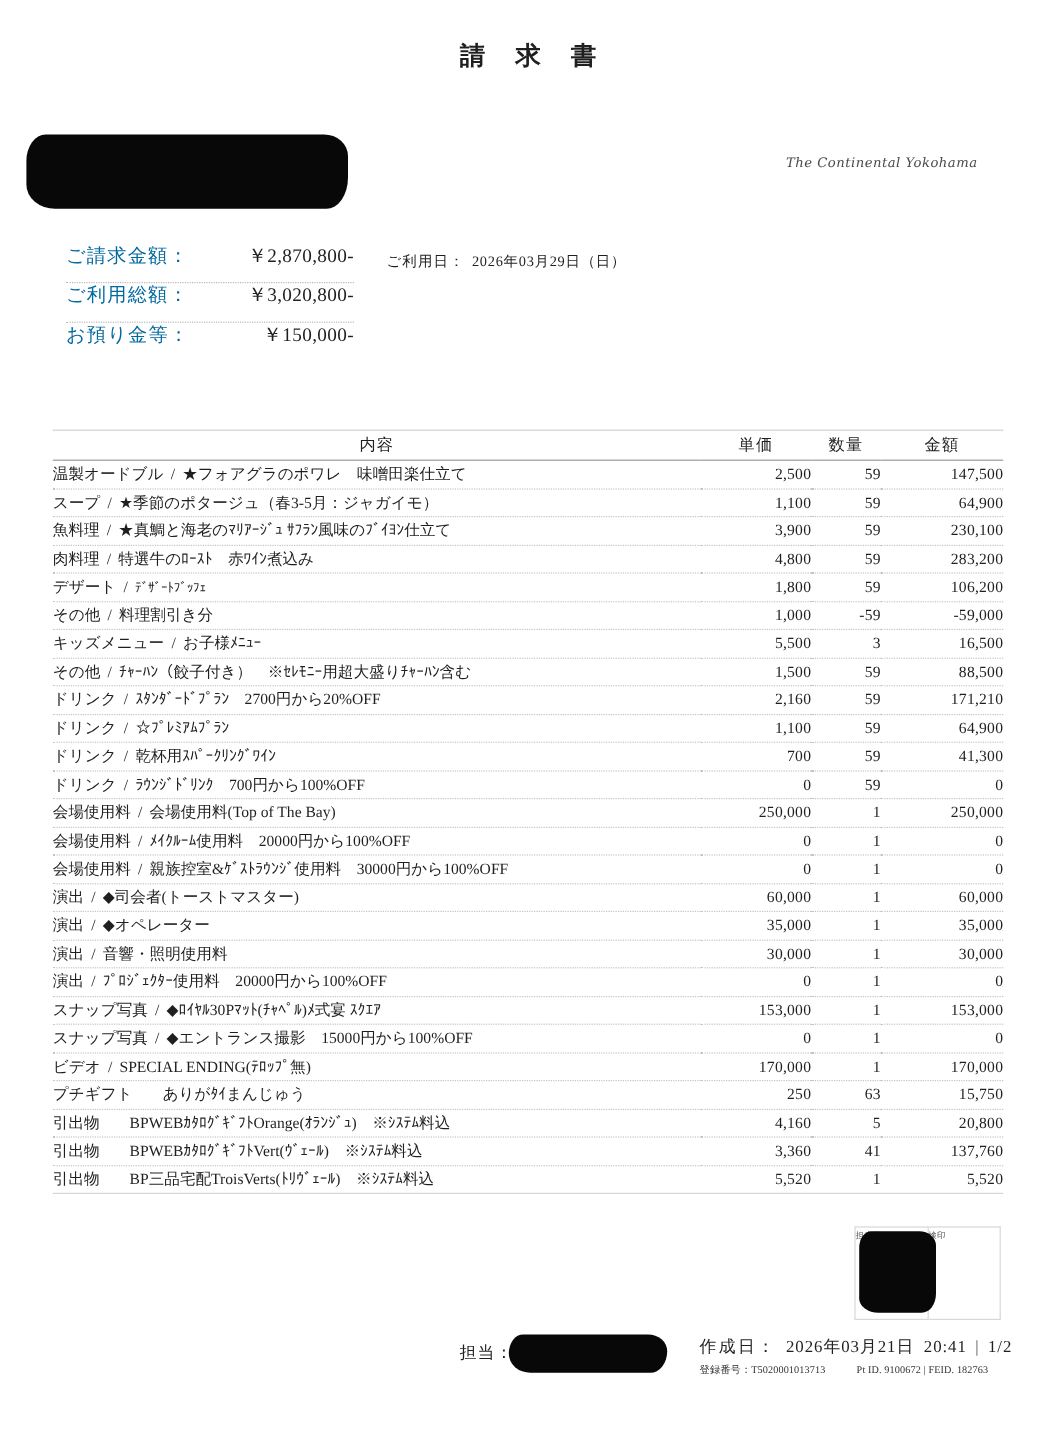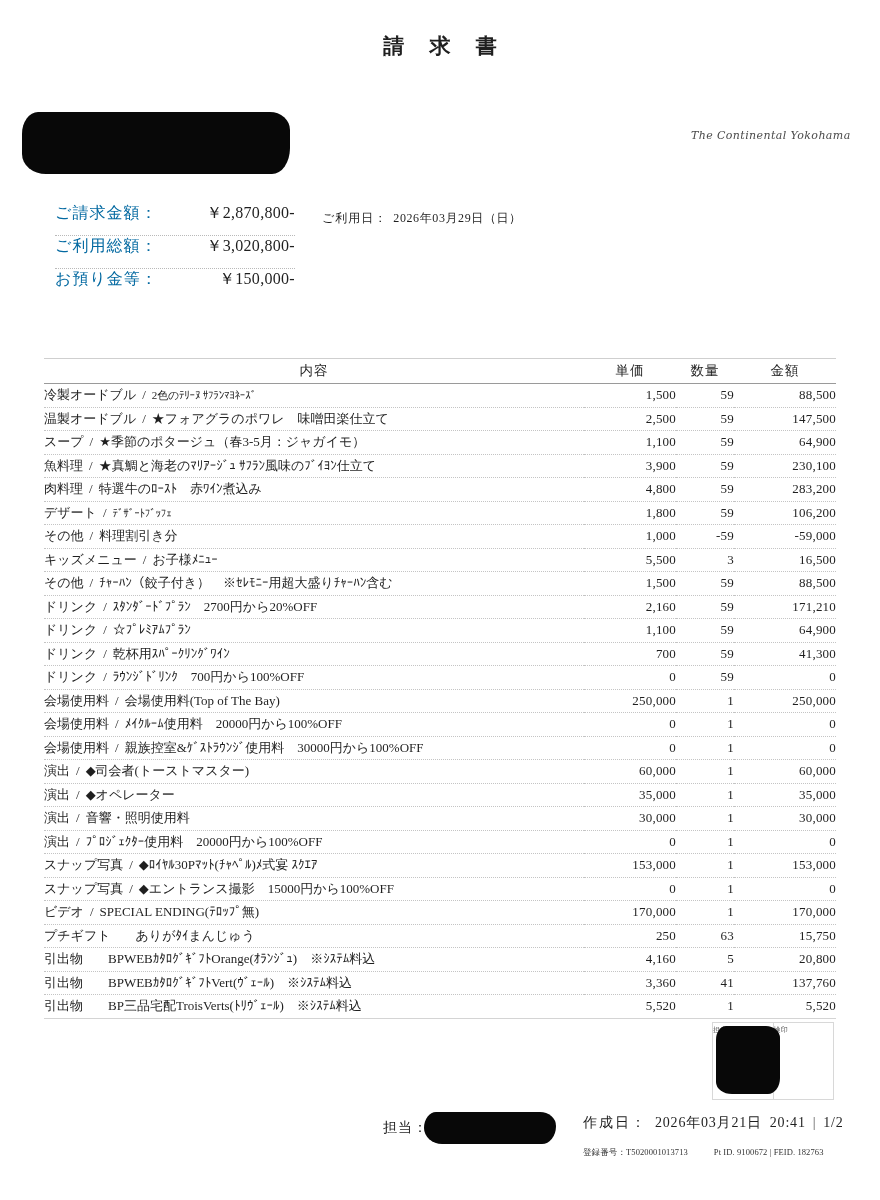--- a/index.html
+++ b/index.html
@@ -68,21 +68,20 @@
   .brand-logo {
     position: absolute;
     left: 655px;
     top: 129px;
     font-family: "DejaVu Serif", serif;
     font-style: italic;
     font-size: 11px;
     letter-spacing: 0.4px;
     color: #4a4a4a;
     white-space: nowrap;
-    margin-left: 36px;
   }
 
   
   .summary {
     position: absolute;
     left: 55px;
     top: 203px;
     width: 240px;
   }
   .sum-row {
@@ -231,21 +230,21 @@
     letter-spacing: 0.8px;
     color: #1f1f1f;
     white-space: nowrap;
   }
   .fr-line1 .fr-label { letter-spacing: 2px; }
   .fr-line1 .fr-date { margin-left: 8px; }
   .fr-line1 .fr-time { margin-left: 8px; }
   .fr-line1 .fr-bar { margin: 0 7px; color: #555; }
   .fr-line1 .fr-page { }
   .fr-line2 {
-    margin-top: 15px;
+    margin-top: 4px;
     font-size: 8.5px;
     color: #333;
     white-space: nowrap;
     letter-spacing: 0.1px;
   }
   .fr-line2 .fr-regno { }
   .fr-line2 .fr-ids { margin-left: 26px; }
 </style>
 </head>
 <body>
@@ -288,26 +287,20 @@
       <thead>
         <tr>
           <th class="c-desc">内容</th>
           <th class="c-price">単価</th>
           <th class="c-qty">数量</th>
           <th class="c-amt">金額</th>
         </tr>
       </thead>
       <tbody id="items-body">
           <tr>
-            <td class="c-desc"><span class="d-cat">冷製オードブル</span><span class="d-sep">/</span><span class="d-small">2色のﾃﾘｰﾇ ｻﾌﾗﾝﾏﾖﾈｰｽﾞ</span></td>
-            <td class="c-price">1,500</td>
-            <td class="c-qty">59</td>
-            <td class="c-amt">88,500</td>
-          </tr>
-          <tr>
             <td class="c-desc"><span class="d-cat">温製オードブル</span><span class="d-sep">/</span><span class="d-name">★フォアグラのポワレ　味噌田楽仕立て</span></td>
             <td class="c-price">2,500</td>
             <td class="c-qty">59</td>
             <td class="c-amt">147,500</td>
           </tr>
           <tr>
             <td class="c-desc"><span class="d-cat">スープ</span><span class="d-sep">/</span><span class="d-name">★季節のポタージュ（春3-5月：ジャガイモ）</span></td>
             <td class="c-price">1,100</td>
             <td class="c-qty">59</td>
             <td class="c-amt">64,900</td>

